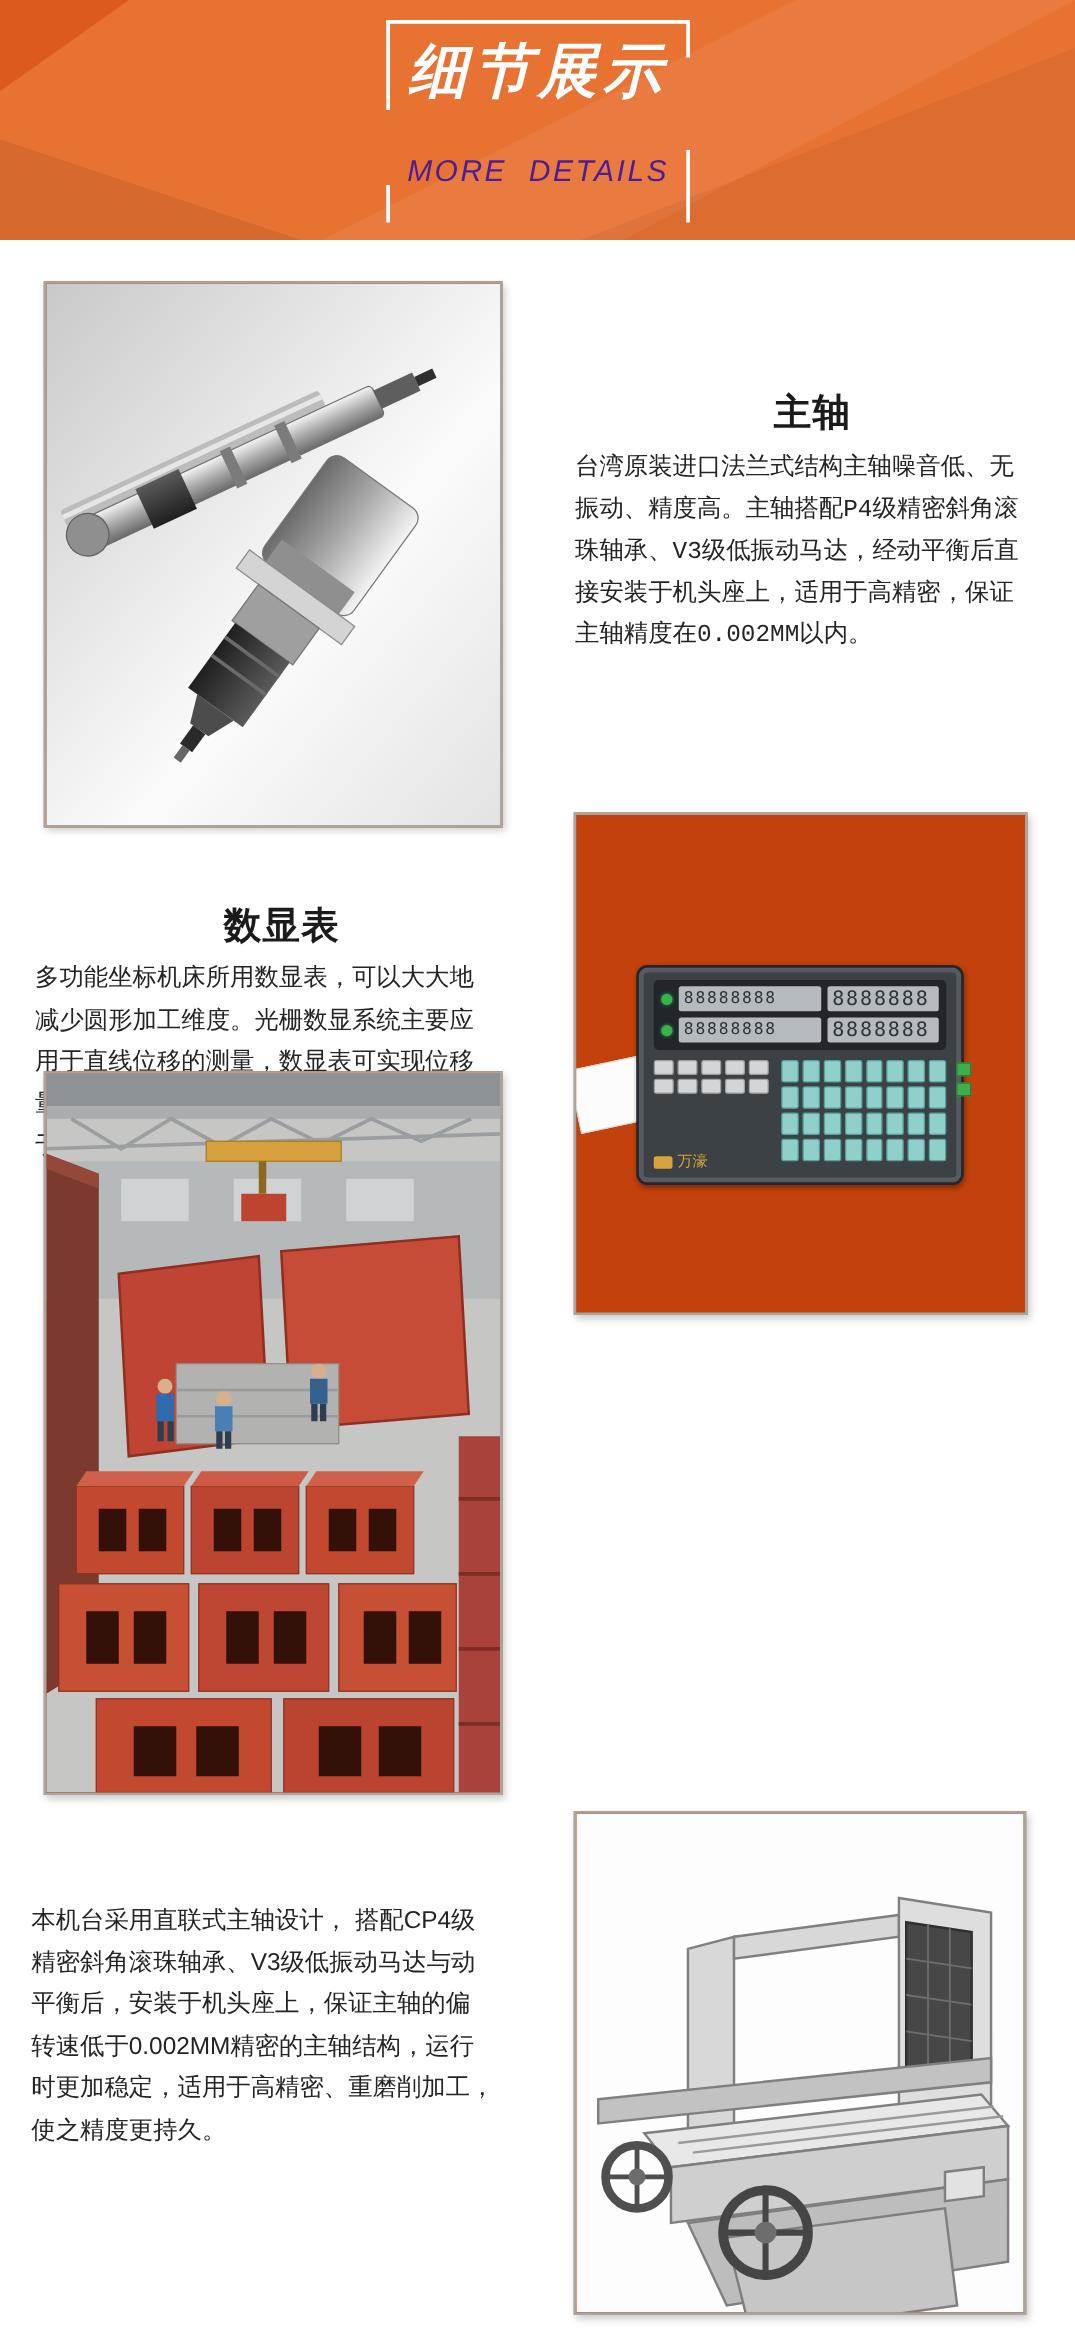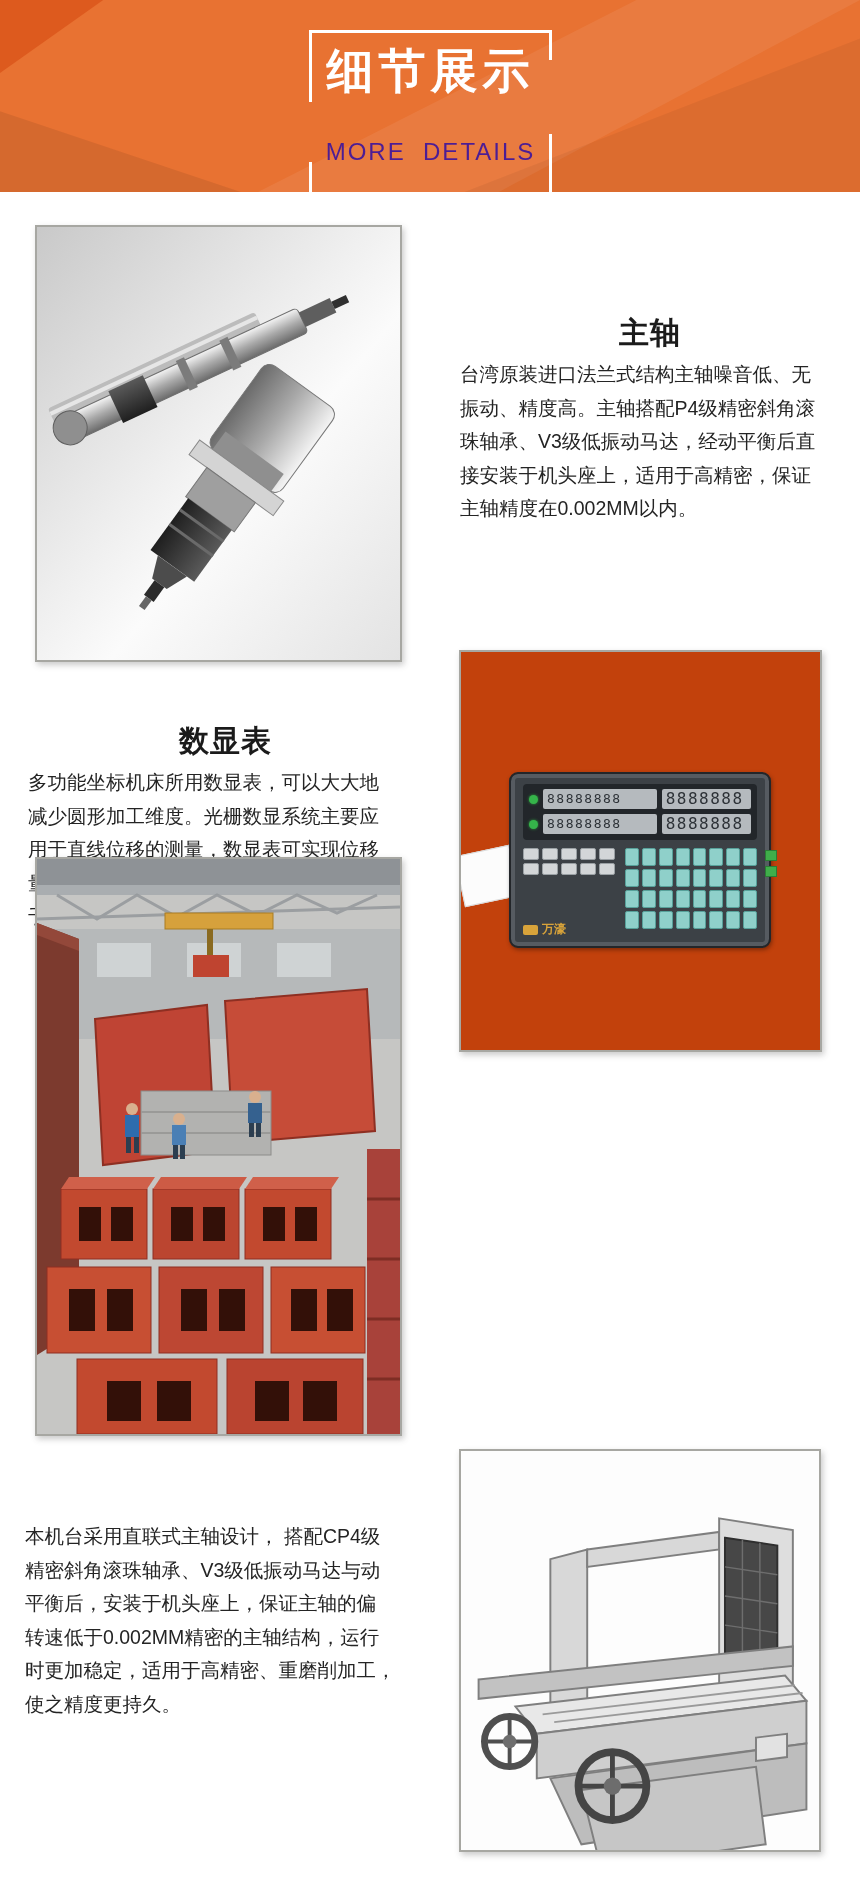--- a/index.html
+++ b/index.html
@@ -6,21 +6,21 @@
   .page{position:relative;width:860px;height:1880px;background:#ffffff;overflow:hidden;
         font-family:"Liberation Sans","DejaVu Sans",sans-serif;}
 
   
   .banner{position:absolute;left:0;top:0;width:860px;height:192px;background:#e87232;overflow:hidden;}
   .bshape{position:absolute;inset:0;}
   .bs1{background:#dd5a1e;clip-path:polygon(0 0,12% 0,0 38%);}
   .bs2{background:rgba(0,0,0,0.08);clip-path:polygon(0 58%,0 100%,28% 100%);}
   .bs3{background:rgba(255,255,255,0.07);clip-path:polygon(30% 100%,74% 0,100% 0,58% 100%);}
   .bs4{background:rgba(0,0,0,0.05);clip-path:polygon(100% 20%,100% 100%,54% 100%);}
-  .frame{position:absolute;left:309px;top:30px;width:243px;height:162px;}
+  .frame{position:absolute;left:309px;top:16px;width:243px;height:162px;font-style:italic;}
   .fb{position:absolute;background:#ffffff;}
   .fbt{top:0;left:0;right:0;height:3px;}
   .fbl1{top:0;left:0;width:3px;height:72px;}
   .fbl2{bottom:0;left:0;width:3px;height:30px;}
   .fbr1{top:0;right:0;width:3px;height:30px;}
   .fbr2{bottom:0;right:0;width:3px;height:58px;}
   .banner-title{position:absolute;top:10px;left:0;width:100%;text-align:center;color:#fff;
     font-size:47px;font-weight:600;letter-spacing:5px;line-height:62px;margin:0;}
   .banner-sub{position:absolute;top:108px;left:0;width:100%;text-align:center;color:#4c1d95;
     font-size:24px;font-weight:400;letter-spacing:2px;white-space:pre;}
@@ -32,21 +32,21 @@
   .box-spindle{left:35px;top:225px;width:363px;height:433px;}
   .box-dro{left:459px;top:650px;width:359px;height:398px;}
   .box-factory{left:35px;top:857px;width:363px;height:575px;}
   .box-cad{left:459px;top:1449px;width:358px;height:399px;}
 
   
   .sec-text{position:absolute;}
   .sec-title{margin:0;text-align:center;font-size:30px;font-weight:600;color:#1b1b1b;
     letter-spacing:1px;line-height:42px;}
   .sec-body{margin:4px 0 0 0;white-space:pre;font-size:19.5px;line-height:33.6px;color:#242424;}
-  .t-spindle{left:460px;top:312px;width:380px;}
+  .t-spindle{left:460px;top:312px;width:380px;font-family:Liberation Mono, monospace;}
   .t-dro{left:28px;top:720px;width:395px;}
   .t-column{left:460px;top:1106px;width:385px;}
   .t-features{left:25px;top:1516px;width:400px;}
 
   
   .dro-device{position:absolute;left:48px;top:120px;width:258px;height:172px;background:#3c4146;
     border:2px solid #23262a;border-radius:9px;box-shadow:inset 0 0 0 4px #565b61,1px 2px 4px rgba(0,0,0,.35);}
   .dro-display{position:absolute;left:12px;top:10px;right:12px;height:56px;background:#22262a;
     border-radius:4px;padding:4px 6px;box-sizing:border-box;}
   .dro-row{display:flex;align-items:center;gap:5px;height:22px;margin-bottom:3px;}
@@ -54,21 +54,21 @@
   .dwin{background:#b5babe;color:#2d3237;font-family:"DejaVu Sans Mono",monospace;
     font-size:13px;letter-spacing:1.5px;line-height:18px;padding:1px 4px;border-radius:2px;}
   .dwin.b{flex:1.3;}
   .dwin.s{flex:1;font-size:16px;}
   .dro-keys{position:absolute;left:12px;top:74px;right:12px;bottom:8px;display:flex;gap:10px;}
   .dro-left{width:92px;display:flex;flex-direction:column;justify-content:space-between;}
   .gpad{display:grid;grid-template-columns:repeat(5,1fr);gap:3px;}
   .gpad .k{display:block;height:10px;background:#d3d6d8;border-radius:2px;border:1px solid #9aa0a4;}
   .brand-row{display:flex;align-items:center;gap:4px;}
   .emblem{width:15px;height:10px;background:#d8a33a;border-radius:2px;display:inline-block;}
-  .brand-txt{color:#d8a33a;font-size:12px;font-weight:700;}
+  .brand-txt{color:#d8a33a;font-size:12px;font-weight:400;}
   .tpad{flex:1;display:grid;grid-template-columns:repeat(8,1fr);gap:3px;align-content:start;}
   .tpad .k{display:block;height:16px;background:#8fd0ca;border-radius:2px;border:1px solid #57a19a;}
   .terminal{position:absolute;right:-8px;width:10px;height:9px;background:#3fae4a;border:1px solid #2b7d35;}
   .tm1{top:76px;} .tm2{top:92px;}
   .paper{position:absolute;left:-2px;top:198px;width:54px;height:50px;background:#fcfcfc;
     border:1px solid #d9d9d9;transform:rotate(-12deg);}
 </style>
 </head>
 <body>
 

